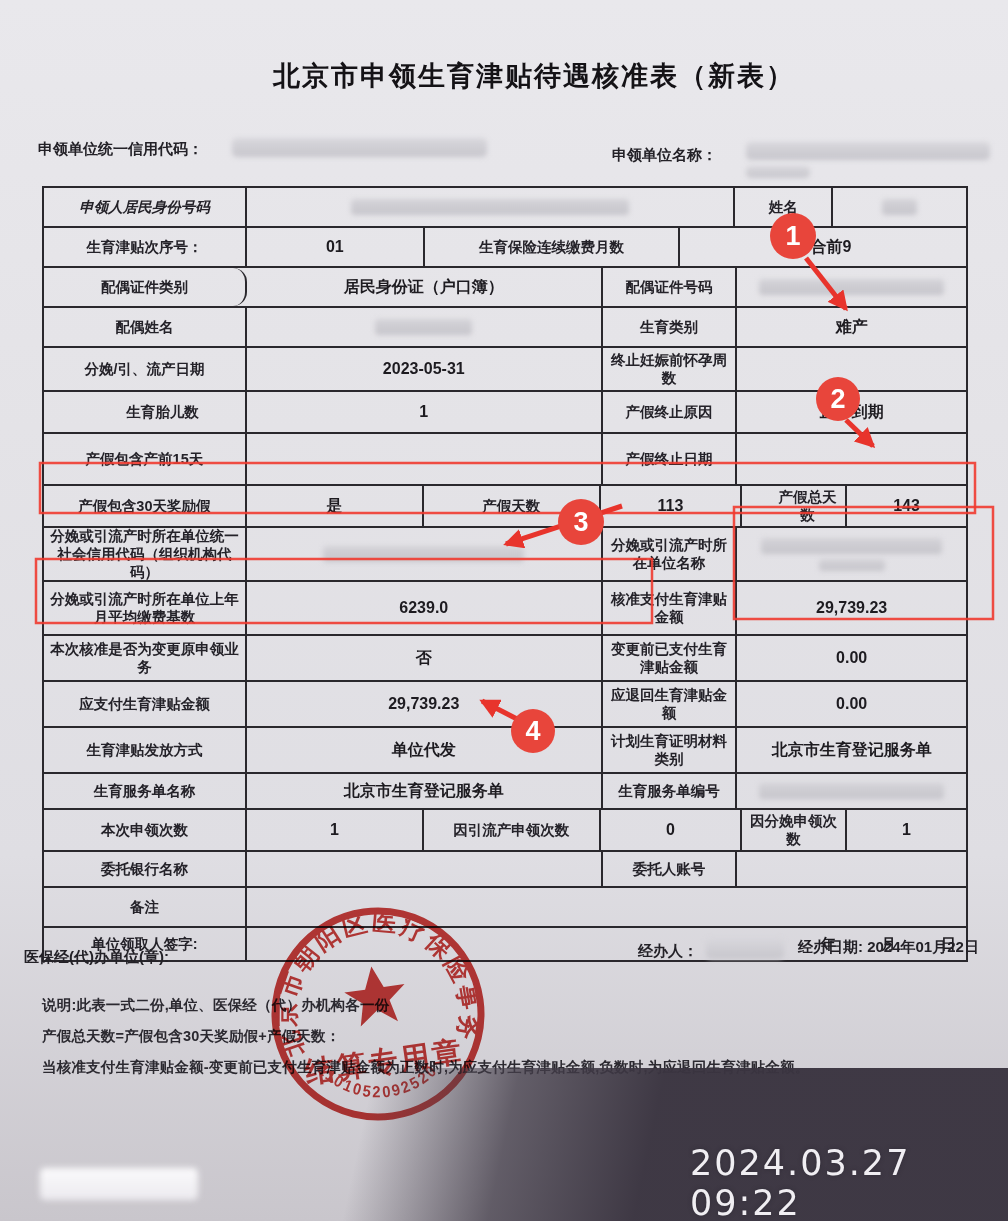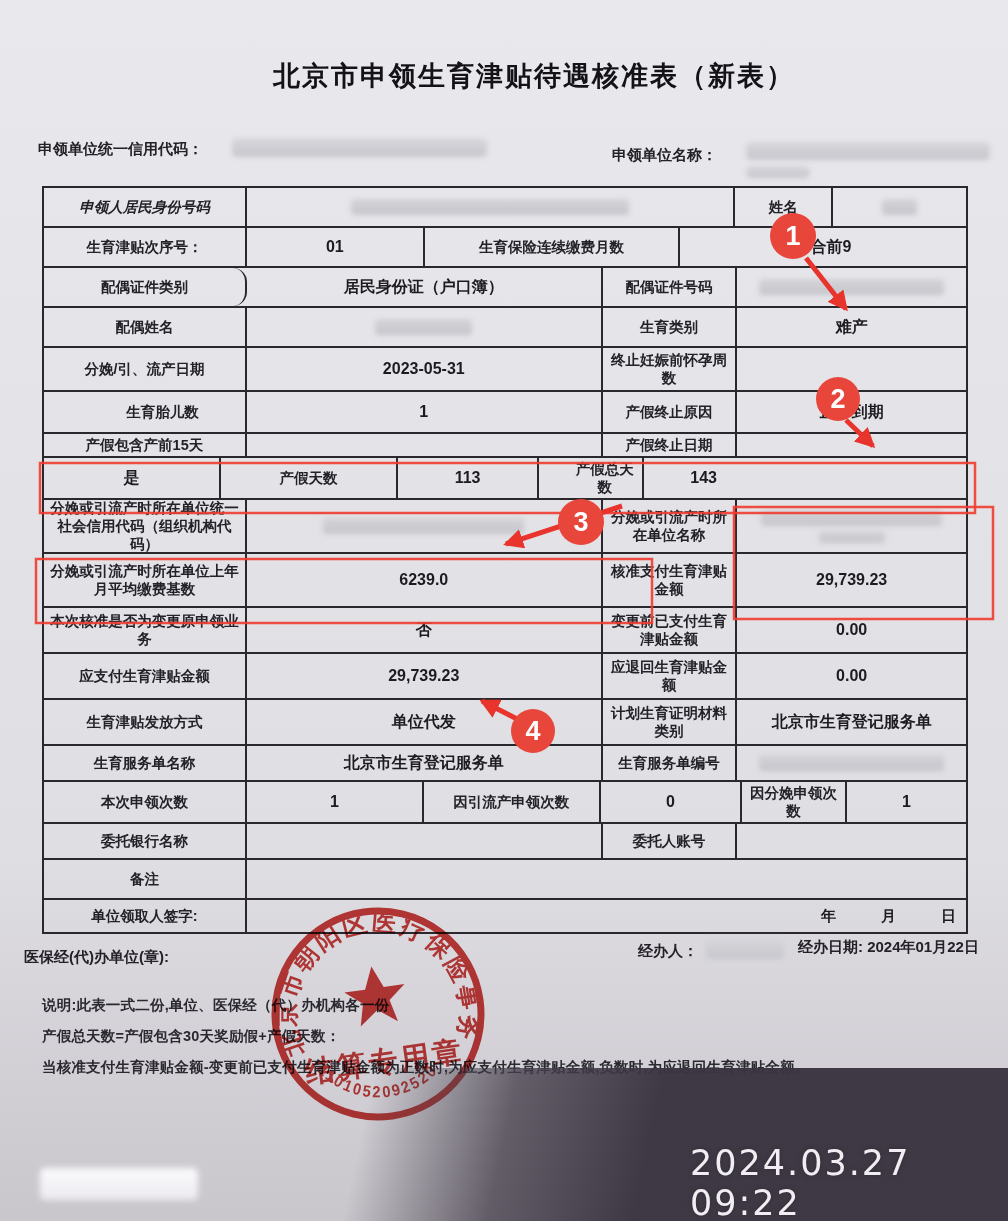--- a/index.html
+++ b/index.html
@@ -129,31 +129,34 @@
         <div class="cell" style="width: 38.6%;">
           <span>1</span>
         </div>
         <div class="cell lbl" style="width: 14.6%;">
           <span>产假终止原因</span>
         </div>
         <div class="cell" style="width: 24.8%;">
           <span>正常到期</span>
         </div>
       </div>
-      <div class="trow" style="height: 24px;">
+      <div class="trow" style="height: 52px;">
         <div class="cell lbl" style="width: 22%;">
           <span>产假包含产前15天</span>
         </div>
         <div class="cell" style="width: 38.6%;"></div>
         <div class="cell lbl" style="width: 14.6%;">
           <span>产假终止日期</span>
         </div>
         <div class="cell" style="width: 24.8%;"></div>
       </div>
       <div class="trow" style="height: 42px;">
+        <div class="cell lbl" style="width: 22%;">
+          <span>产假包含30天奖励假</span>
+        </div>
         <div class="cell" style="width: 19.2%;">
           <span>是</span>
         </div>
         <div class="cell lbl" style="width: 19.2%;">
           <span>产假天数</span>
         </div>
         <div class="cell" style="width: 15.3%;">
           <span>113</span>
         </div>
         <div class="cell lbl" style="width: 11.4%; padding-left: 32px;">

